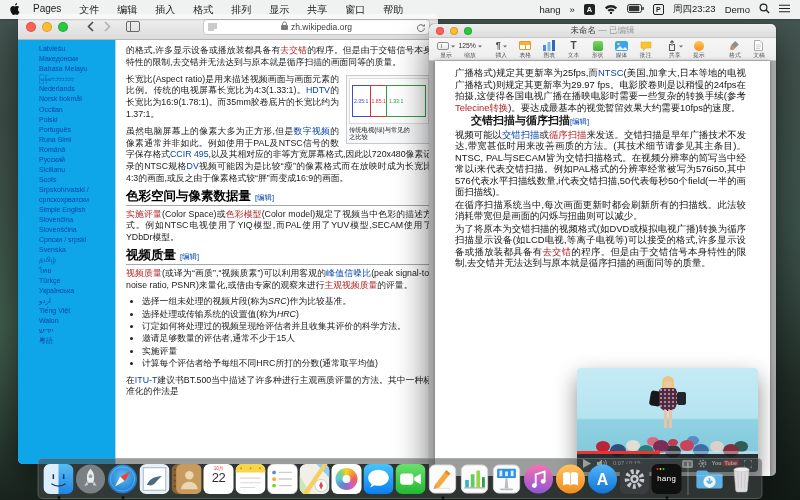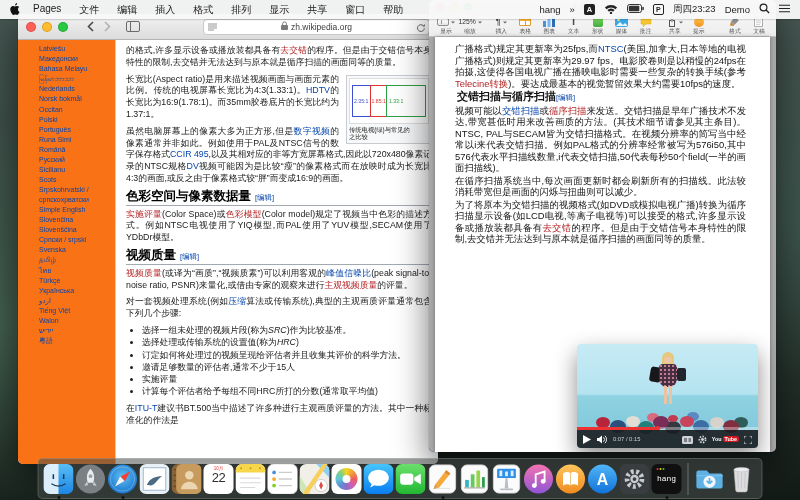--- a/index.html
+++ b/index.html
@@ -30,21 +30,21 @@
 
 .safari{left:18px;top:14px;width:420px;height:450px;background:#fff;z-index:10}
 .s-toolbar{height:26px;background:linear-gradient(#f3f3f3,#dcdcdc);border-bottom:1px solid #b4b4b4;
  display:flex;align-items:center;padding:0 8px;gap:15px}
 .nav{display:flex;gap:10px;margin-left:4px}
 .sbtn{display:flex;align-items:center}
 .addr{margin-left:48px;width:262px;height:16px;background:#fff;border:1px solid #c8c8c8;border-radius:4px;
  position:relative;display:flex;align-items:center;justify-content:center;font-size:8.5px;color:#3c3c3c;gap:3px}
 .addr .rd{position:absolute;left:4px;top:3px}
 .addr .rl{position:absolute;right:3px;top:3px}
-.s-content{display:flex;height:435px;background:#f97316;font-size:8.8px}
+.s-content{display:flex;height:435px;background:#0ea5e9;font-size:8.8px}
 .wiki-side{width:97px;flex:0 0 97px;padding:4px 3px 0 21px;font-size:7px;line-height:9.6px;overflow:hidden}
 .wiki-side .lang{display:block;color:#0645ad;text-decoration:none;margin-bottom:.5px}
 .wiki-main{flex:1;background:#fff;border-left:1px solid #a7d7f9;padding:3px 6px 0 10px;
  color:#202122;line-height:11.8px;overflow:hidden}
 .wh{font-size:12.5px;font-weight:600;color:#000;border-bottom:1px solid #a2a9b1;
  margin:6px 0 3px;padding-bottom:1px}
 .wh .edit{font-size:7.5px;color:#0645ad;font-weight:normal;margin-left:4px}
 .wp{margin:2px 0 5px;text-align:justify}
 .wsteps{margin:1px 0 5px 16px}
 .wsteps li{margin-bottom:.5px}
@@ -52,21 +52,21 @@
 .wfig{float:right;width:86px;border:1px solid #c8ccd1;background:#f8f9fa;padding:2px;
  margin:1px 0 3px 7px;font-size:6.3px;line-height:7.5px;color:#222}
 .wfig-box{position:relative;height:46px;background:#fff;border:1px solid #ddd;margin-bottom:2px}
 .wfig-box .r{position:absolute;top:6px;bottom:6px;right:2px}
 .r-b{left:2px;border:1px solid #3b4fd0}
 .r-r{width:56px;border:1px solid #d33}
 .r-g{width:40px;border:1px solid #2f9e44}
 .wfig-labels{position:absolute;top:19px;left:4px;display:flex;gap:3px;font-size:5.2px}
 .c-b{color:#3b4fd0}.c-r{color:#d33}.c-g{color:#2f9e44}
 
-.pages{left:429px;top:0;width:347px;height:452px;background:#1d4ed8;z-index:20}
+.pages{left:429px;top:24px;width:347px;height:452px;background:#1d4ed8;z-index:20}
 .p-titlebar{height:14px;background:linear-gradient(#eee,#ddd);border-bottom:1px solid #c6c6c6;
  display:flex;align-items:center;padding:0 7px;position:relative}
 .p-titlebar .tl i{width:8px;height:8px}
 .p-title{position:absolute;left:0;right:0;text-align:center;font-size:8.5px;color:#3a3a3a}
 .p-title .dim{color:#9a9a9a}
 .p-toolbar{height:23px;background:linear-gradient(#f6f6f6,#ededed);border-bottom:1px solid #c2c2c2;
  display:flex;align-items:flex-start;padding:2px 5px 0}
 .pt{width:25px;display:flex;flex-direction:column;align-items:center;gap:0}
 .pt .ic{height:11px;display:flex;align-items:center;justify-content:center}
 .pt .lbl{font-size:5.8px;color:#555;white-space:nowrap}
@@ -80,21 +80,21 @@
 .glyph.tee::before{content:"T";font-size:10px}
 .tbl-ic{width:12px;height:9px;border:1px solid #e09b2d;border-radius:1px;background:
  linear-gradient(#f9b233 0 3px,transparent 3px),
  linear-gradient(90deg,transparent 0 5px,#e09b2d 5px 5.8px,transparent 5.8px);background-color:#fff}
 .shape-ic{width:10px;height:10px;border-radius:2px;background:linear-gradient(#7fd45f,#3fae3c)}
 .tips-ic{width:10px;height:10px;border-radius:50%;background:linear-gradient(#ffc84f,#f0901f)}
 .p-doc{position:relative;height:415px;background:#a8a8a8;padding:0 6px}
 .sheet{background:#fff;height:100%;padding:6px 24px 0 20px;font-size:9.4px;line-height:11.5px;
  color:#141414;box-shadow:0 0 4px rgba(0,0,0,.35)}
 .sheet p{text-align:justify;margin-bottom:1px}
-.dh{font-size:11px;font-weight:bold;margin:2px 2px 1px}
+.dh{font-size:11px;font-weight:bold;margin:2px 16px 1px}
 .dh .edit{font-size:7.5px;color:#0645ad;font-weight:normal}
 
 .vplayer{position:absolute;left:148px;top:307px;width:181px;height:104px;border-radius:4px;
  overflow:hidden;box-shadow:0 9px 22px rgba(0,0,0,.45)}
 .vp-scene{position:absolute;inset:0;background:linear-gradient(180deg,#c6ebf5 0%,#b4e3f0 48%,#8fd2e2 50%,#7cc5d8 100%)}
 .pile{position:absolute;left:50%;bottom:26px;width:10px;height:7px;border-radius:50%;background:#c23b4e;
  box-shadow:-70px 4px 0 2px #b8243a,-55px 8px 0 3px #2d4f7c,-40px 3px 0 2px #e2ddd5,
  -27px 9px 0 3px #23807c,-12px 4px 0 3px #7a2d57,0 9px 0 3px #33383f,14px 3px 0 2px #c9435c,
  28px 8px 0 3px #3c6ea5,44px 4px 0 2px #d8d3ca,58px 8px 0 3px #812f3f,68px 4px 0 2px #2f5d57,
  -20px -1px 0 1px #d86a80,20px -2px 0 1px #5b8ac2}
@@ -320,21 +320,20 @@
           <span>传统电视(绿)与常见的</span><br>
           <span>之比较</span>
         </div>
       </div>
       <p class="wp"><span>长宽比(Aspect ratio)是用来描述视频画面与画面元素的比例。传统的电视屏幕长宽比为4:3(1.33:1)。</span><span class="lb">HDTV</span><span>的长宽比为16:9(1.78:1)。而35mm胶卷底片的长宽比约为1.37:1。</span></p>
       <p class="wp"><span>虽然电脑屏幕上的像素大多为正方形,但是</span><span class="lb">数字视频</span><span>的像素通常并非如此。例如使用于PAL及NTSC信号的数字保存格式</span><span class="lb">CCIR 495</span><span>,以及其相对应的非等方宽屏幕格式,因此以720x480像素记录的NTSC规格</span><span class="lb">DV</span><span>视频可能因为是比较“瘦”的像素格式而在放映时成为长宽比4:3的画面,或反之由于像素格式较“胖”而变成16:9的画面。</span></p>
       <h2 class="wh"><span>色彩空间与像素数据量</span><span class="edit">[编辑]</span></h2>
       <p class="wp"><span class="lr">实施评量</span><span>(Color Space)或</span><span class="lr">色彩模型</span><span>(Color model)规定了视频当中色彩的描述方式。例如NTSC电视使用了YIQ模型,而PAL使用了YUV模型,SECAM使用了YDbDr模型。</span></p>
       <h2 class="wh"><span>视频质量</span><span class="edit">[编辑]</span></h2>
       <p class="wp"><span class="lr">视频质量</span><span>(或译为“画质”,“视频质素”)可以利用客观的</span><span class="lb">峰值信噪比</span><span>(peak signal-to-noise ratio, PSNR)来量化,或借由专家的观察来进行</span><span class="lr">主观视频质量</span><span>的评量。</span></p>
-      <p class="wp"><span>对一套视频处理系统(例如</span><span class="lb">压缩</span><span>算法或传输系统),典型的主观画质评量通常包含下列几个步骤:</span></p>
       <ul class="wsteps">
         <li><span>选择一组未处理的视频片段(称为</span><span class="i">SRC</span><span>)作为比较基准。</span></li>
         <li><span>选择处理或传输系统的设置值(称为</span><span class="i">HRC</span><span>)</span></li>
         <li><span>订定如何将处理过的视频呈现给评估者并且收集其评价的科学方法。</span></li>
         <li><span>邀请足够数量的评估者,通常不少于15人</span></li>
         <li><span>实施评量</span></li>
         <li><span>计算每个评估者给予每组不同HRC所打的分数(通常取平均值)</span></li>
       </ul>
       <p class="wp"><span>在</span><span class="lb">ITU-T</span><span>建议书BT.500当中描述了许多种进行主观画质评量的方法。其中一种标准化的作法是</span></p>
 

